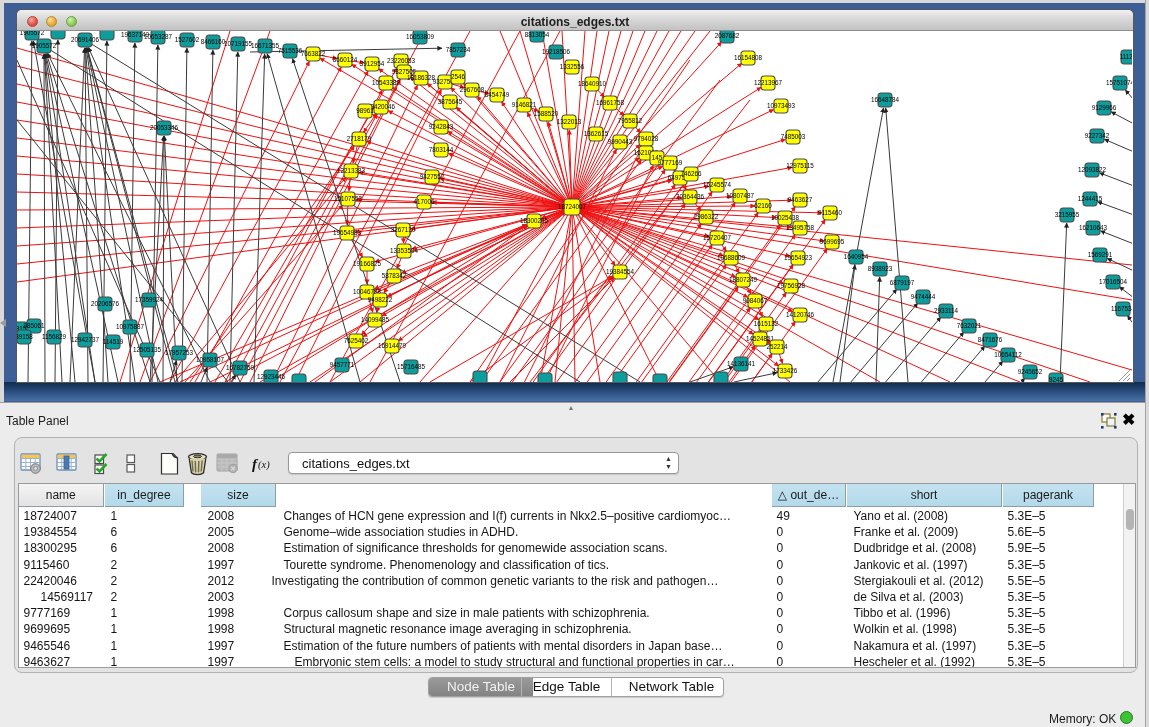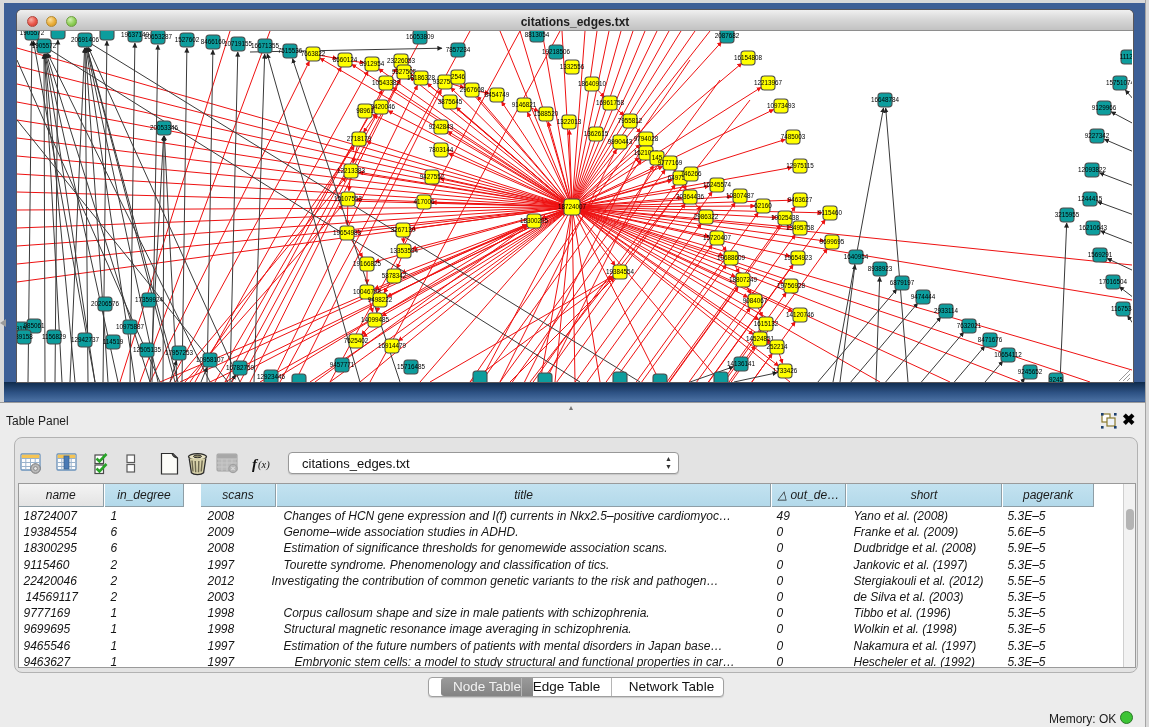--- a/index.html
+++ b/index.html
@@ -24,21 +24,21 @@
 #tptitle { position:absolute; left:6px; top:11px; font-size:12px; color:#1c1c1c; }
 #tpx { position:absolute; left:1122px; top:7px; font-size:16px; font-weight:bold; color:#000; }
 #caret { position:absolute; left:569px; top:0px; font-size:8px; color:#777; }
 #container { position:absolute; left:14px; top:34px; width:1124px; height:236px;
   border:1.5px solid #b2b2b2; border-radius:8px; background:#e3e3e3; }
 #combo { position:absolute; left:273px; top:14px; width:391px; height:22px; background:#fff;
   border:1px solid #989898; border-radius:4px; box-shadow:0 1px 1px rgba(0,0,0,0.12); }
 #combo span { position:absolute; left:13px; top:3px; font-size:13px; color:#111; }
 #combo .ar { position:absolute; right:6px; font-size:7px; color:#333; }
 #tablewrap { position:absolute; left:2.5px; top:45px; width:1118px; height:184.5px;
-  background:#fff; border:1px solid #9a9a9a; overflow:hidden;font-style:italic; }
+  background:#fff; border:1px solid #9a9a9a; overflow:hidden; }
 .th { position:absolute; top:0; height:23px; background:linear-gradient(#c3e2f0,#b3d9ea);
   border-right:1px solid #8e9ea6; border-bottom:1px solid #8e9ea6;
   font-size:12px; color:#1b1b1b; text-align:center; line-height:23px; }
 .tr { position:absolute; left:0; width:1076px; height:16.2px; font-size:12px; color:#151515; }
 .tr span { position:absolute; top:1px; white-space:nowrap; }
 #rowsarea { position:absolute; left:0; top:24px; width:1076px; height:160px; overflow:hidden; }
 #vscroll { position:absolute; left:1104px; top:0px; width:13px; height:184px; background:#f2f2f2;
   border-left:1px solid #cfcfcf; }
 #vthumb { position:absolute; left:2px; top:25px; width:8px; height:21px; background:#b4b4b4; border-radius:4px; }
 #seg { position:absolute; left:428px; top:274px; width:296px; height:20px;
@@ -676,39 +676,38 @@
 <text x="239" y="15.5" font-family="Liberation Serif, serif" font-style="italic" font-size="10.5" fill="#111">(x)</text>
 </svg>
     <div id="combo">
         <span>citations_edges.txt</span>
       <div class="ar" style="top:2px">▲</div>
         <div class="ar" style="top:10px">▼</div>
       </div>
     <div id="tablewrap">
       <div class="th" style="left:0;width:85.5px;background:linear-gradient(#f4f4f4,#e3e3e3)">name</div>
       <div class="th" style="left:86.5px;width:79px">in_degree</div>
-      <div class="th" style="left:182.5px;width:75px">scans</div>
-      <div class="th" style="left:258.5px;width:494px">title</div>
+      <div class="th" style="left:182.5px;width:75px">size</div>
       <div class="th" style="left:753.5px;width:74px">△ out_de…</div>
       <div class="th" style="left:828.5px;width:155px">short</div>
       <div class="th" style="left:984.5px;width:91px">pagerank</div>
       <div id="rowsarea">
           <div class="tr" style="top:0px">
             <span style="left:5px">18724007</span>
             <span style="left:92px">1</span>
             <span style="left:189px">2008</span>
             <span style="left:265px">Changes of HCN gene expression and I(f) currents in Nkx2.5–positive cardiomyoc…</span>
             <span style="left:758px">49</span>
             <span style="left:835px">Yano et al. (2008)</span>
             <span style="left:989px">5.3E–5</span>
           </div>
 <div class="tr" style="top:16.2px">
             <span style="left:5px">19384554</span>
             <span style="left:92px">6</span>
-            <span style="left:189px">2009</span>
+            <span style="left:189px">2005</span>
             <span style="left:265px">Genome–wide association studies in ADHD.</span>
             <span style="left:758px">0</span>
             <span style="left:835px">Franke et al. (2009)</span>
             <span style="left:989px">5.6E–5</span>
           </div>
 <div class="tr" style="top:32.4px">
             <span style="left:5px">18300295</span>
             <span style="left:92px">6</span>
             <span style="left:189px">2008</span>
             <span style="left:265px">Estimation of significance thresholds for genomewide association scans.</span>
@@ -728,21 +727,21 @@
 <div class="tr" style="top:64.8px">
             <span style="left:5px">22420046</span>
             <span style="left:92px">2</span>
             <span style="left:189px">2012</span>
             <span style="left:253px">Investigating the contribution of common genetic variants to the risk and pathogen…</span>
             <span style="left:758px">0</span>
             <span style="left:835px">Stergiakouli et al. (2012)</span>
             <span style="left:989px">5.5E–5</span>
           </div>
 <div class="tr" style="top:81.0px">
-            <span style="left:7px">14569117</span>
+            <span style="left:22px">14569117</span>
             <span style="left:92px">2</span>
             <span style="left:189px">2003</span>
             <span style="left:758px">0</span>
             <span style="left:835px">de Silva et al. (2003)</span>
             <span style="left:989px">5.3E–5</span>
           </div>
 <div class="tr" style="top:97.2px">
             <span style="left:5px">9777169</span>
             <span style="left:92px">1</span>
             <span style="left:189px">1998</span>
@@ -778,20 +777,20 @@
             <span style="left:835px">Hescheler et al. (1992)</span>
             <span style="left:989px">5.3E–5</span>
           </div>
         </div>
       <div id="vscroll">
           <div id="vthumb"></div>
         </div>
     </div>
   </div>
   <div id="seg">
-      <div class="sel" style="left:12px;width:92px">Node Table</div>
+      <div class="sel" style="left:0;width:104px">Node Table</div>
       <div style="left:92px;width:90px;border-left:1px solid #b5b5b5">Edge Table</div>
       <div style="left:182px;width:120px;border-left:1px solid #b5b5b5">Network Table</div>
   </div>
   <div id="mem">Memory: OK</div>
   <div id="memdot"></div>
 </div>
 <div id="rightstrip"></div>
 
 </body></html>

